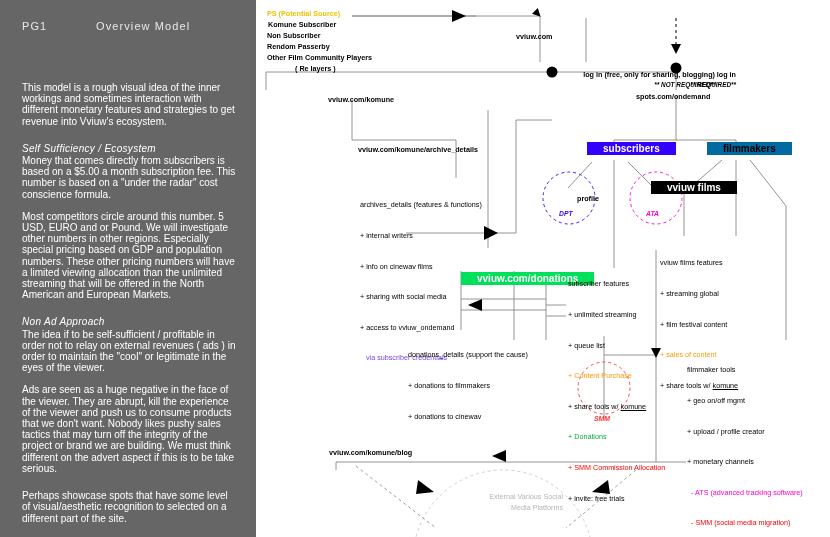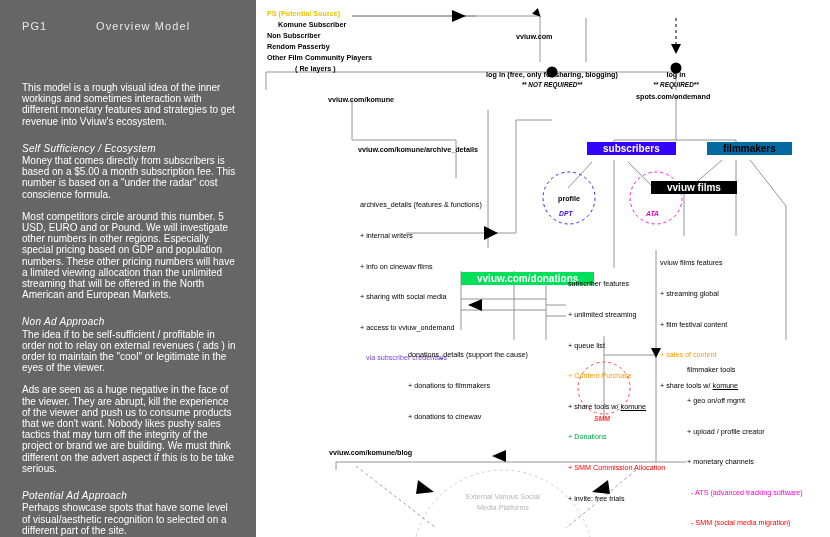--- a/index.html
+++ b/index.html
@@ -24,21 +24,21 @@
   .sb-h{font-style:italic;margin:0 0 1px 0;letter-spacing:.3px;}
   .sb-block{margin:16px 0 11px 0;}
 
   
   .canvas{position:absolute;left:256px;top:0;width:574px;height:537px;background:#fff;}
   .canvas svg{position:absolute;left:0;top:0;}
 
   .lbl{position:absolute;font-size:7.2px;color:#000;line-height:9.6px;white-space:pre;}
   .lbl.b{font-weight:bold;}
   .lbl.i{font-style:italic;}
-  .lbl.c{text-align:center;}
+  .lbl.c{text-align:right;}
 
   .tag{position:absolute;font-size:10px;font-weight:bold;padding:2px 16px;line-height:9px;white-space:nowrap;}
   .tag.blue{background:#3300ff;color:#ffffff;}
   .tag.yellow{background:#0369a1;color:#000000;}
   .tag.black{background:#000000;color:#ffffff;}
   .tag.green{background:#00e05a;color:#ffffff;}
 
   .list{position:absolute;font-size:7.2px;line-height:10.2px;color:#000;white-space:pre;}
   .list .o{color:#ff9900;}
   .list .g{color:#00aa44;}
@@ -70,21 +70,20 @@
         <p class="sb-p">Most competitors circle around this number.  5 USD, EURO and or Pound.  We will investigate other numbers in other regions.  Especially special pricing based on GDP and population numbers.  These other pricing numbers will have a limited viewing allocation than the unlimited streaming that will be offered in the North American and European Markets.</p>
       </div>
 
       <div class="sb-block">
         <p class="sb-h">Non Ad Approach</p>
         <p class="sb-p">The idea if to be self-sufficient / profitable in order not to relay on external revenues ( ads ) in order to maintain the "cool" or legitimate in the eyes of the viewer.</p>
         <p class="sb-p">Ads are seen as a huge negative in the face of the viewer.  They are abrupt, kill the experience of the viewer and push us to consume products that we don't want.  Nobody likes pushy sales tactics that may turn off the integrity of the project or brand we are building.  We must think different on the advert aspect if this is to be take serious.</p>
       </div>
 
       <div class="sb-block">
-        <p class="sb-h">Potential Ad Approach</p>
         <p class="sb-p">Perhaps showcase spots that have some level of visual/aesthetic recognition to selected on a different part of the site.</p>
       </div>
     </div>
   </div>
 
   <div class="canvas">
 
     <svg width="574" height="537">
       <defs>
         <marker id="ar" markerWidth="9" markerHeight="9" refX="8" refY="4.5" orient="auto">
@@ -170,21 +169,21 @@
 
       <g stroke="#888" stroke-width="0.8" fill="none" stroke-dasharray="3,3">
         <path d="M 100,466 L 180,528"></path>
         <path d="M 380,470 L 310,528"></path>
       </g>
       <path d="M 162,480 L 178,492 L 160,494 z" fill="#000"></path>
       <path d="M 352,480 L 336,492 L 354,494 z" fill="#000"></path>
     </svg>
 
     <div class="lbl b" style="left:11px;top:9px;color:#e8c400;">PS (Potential Source)</div>
-    <div class="lbl b" style="left:22px;top:20px;">Komune Subscriber</div>
+    <div class="lbl b" style="left:12px;top:20px;">Komune Subscriber</div>
     <div class="lbl b" style="left:11px;top:31px;">Non Subscriber</div>
     <div class="lbl b" style="left:11px;top:42px;">Rendom Passerby</div>
     <div class="lbl b" style="left:11px;top:53px;">Other Film Community Players</div>
     <div class="lbl b" style="left:11px;top:64px;margin-left:28px;">( Re layers )</div>
 
     <div class="lbl b" style="left:260px;top:32px;">vviuw.com</div>
     <div class="lbl b" style="left:72px;top:95px;">vviuw.com/komune</div>
     <div class="lbl b" style="left:380px;top:92px;">spots.com/ondemand</div>
     <div class="lbl b" style="left:102px;top:145px;">vviuw.com/komune/archive_details</div>
     <div class="lbl b" style="left:73px;top:448px;">vviuw.com/komune/blog</div>

